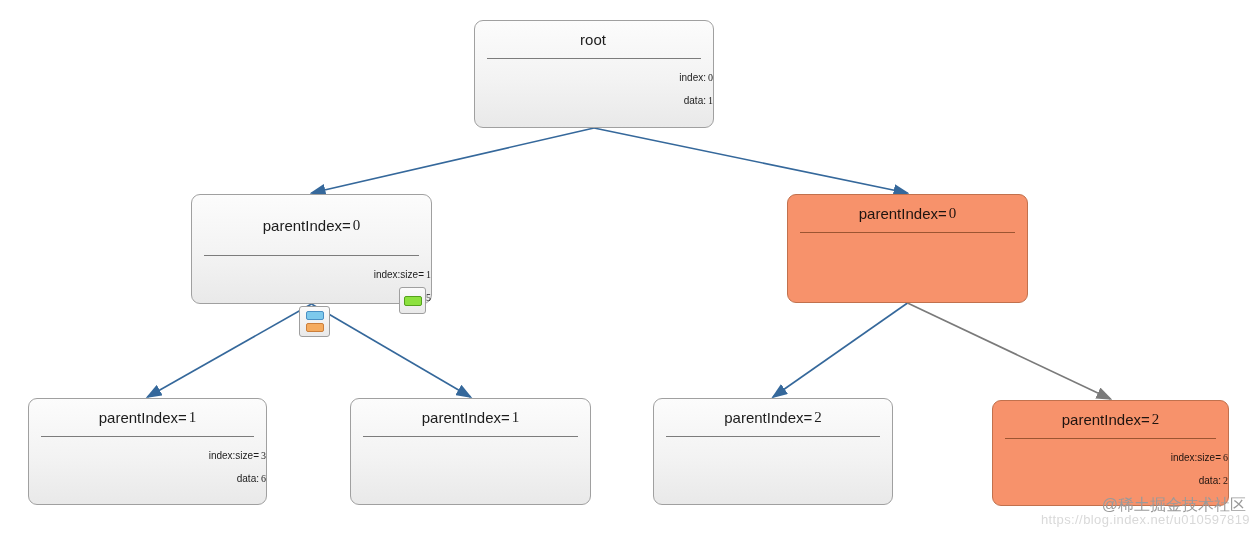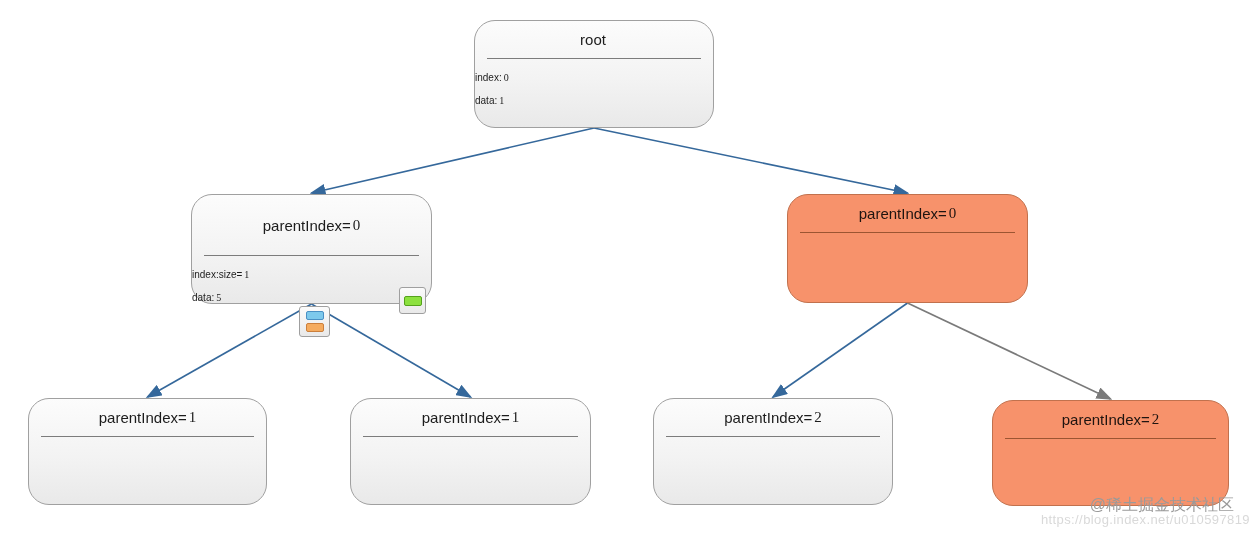--- a/index.html
+++ b/index.html
@@ -3,22 +3,22 @@
 <meta charset="utf-8">
 <style>
   html,body { margin:0; padding:0; background:#ffffff; }
   .stage {
     position:relative; width:1254px; height:534px; background:#ffffff;
     overflow:hidden; font-family:"Liberation Sans", sans-serif;
   }
   svg.edges { position:absolute; left:0; top:0; width:1254px; height:534px; }
 
   .node {
-    position:absolute; box-sizing:border-box; border-radius:21px;
-    text-align:left; cursor:default;
+    position:absolute; box-sizing:border-box; border-radius:9px;
+    text-align:right; cursor:default;
   }
   .node.gray {
     background:linear-gradient(180deg,#fcfcfc 0%,#f3f3f3 55%,#e9e9e9 100%);
     border:1px solid #a0a0a0; color:#1c1c1c;
   }
   .node.orange {
     background:#f7926b;
     border:1px solid #c1714d; color:#1f1410;
   }
   .node-title {
@@ -34,21 +34,21 @@
   .ov-icon {
     position:absolute; box-sizing:border-box;
     border:1px solid #9f9f9f; border-radius:3px;
     background:linear-gradient(180deg,#fbfbfb 0%,#e9e9e9 100%);
     display:flex; flex-direction:column; align-items:center; justify-content:center;
     gap:3px;
   }
   .ov-bar { box-sizing:border-box; border-radius:2px; border:1px solid transparent; }
 
   .wm-handle {
-    position:absolute; right:20px; top:495px;
+    position:absolute; right:8px; top:495px;
     font-size:16px; color:#9a9a9a; white-space:nowrap;
   }
   .wm-url {
     position:absolute; right:4px; top:512px;
     font-size:13px; color:#d9d9d9; letter-spacing:0.4px; white-space:nowrap;
   }
 </style>
 </head>
 <body>
 
@@ -98,20 +98,24 @@
           <span class="val t-val">0</span>
     </div>
     <div class="node-sep"></div>
   </div>
       <div class="node gray" style="left: 28px; top: 398px; width: 239px; height: 107px;">
     <div class="node-title" style="height: 37px;">
       <span class="lab t-lab">parentIndex=</span>
           <span class="val t-val">1</span>
     </div>
     <div class="node-sep"></div>
+    <div class="node-body">
+          <div class="node-row"><span class="lab">index:size=</span><span class="val">3</span></div>
+          <div class="node-row"><span class="lab">data:</span><span class="val">6</span></div>
+        </div>
   </div>
       <div class="node gray" style="left: 350px; top: 398px; width: 241px; height: 107px;">
     <div class="node-title" style="height: 37px;">
       <span class="lab t-lab">parentIndex=</span>
           <span class="val t-val">1</span>
     </div>
     <div class="node-sep"></div>
   </div>
       <div class="node gray" style="left: 653px; top: 398px; width: 240px; height: 107px;">
     <div class="node-title" style="height: 37px;">
@@ -121,20 +125,24 @@
     <div class="node-sep"></div>
     <div class="node-body">
         </div>
   </div>
       <div class="node orange" style="left: 992px; top: 400px; width: 237px; height: 106px;">
     <div class="node-title" style="height: 37px;">
       <span class="lab t-lab">parentIndex=</span>
           <span class="val t-val">2</span>
     </div>
     <div class="node-sep"></div>
+    <div class="node-body">
+          <div class="node-row"><span class="lab">index:size=</span><span class="val">6</span></div>
+          <div class="node-row"><span class="lab">data:</span><span class="val">2</span></div>
+        </div>
   </div>
     </div>
   <div id="icon-layer">
       <div class="ov-icon" style="left: 299px; top: 306px; width: 31px; height: 31px;">
         <div class="ov-bar" style="width: 18px; height: 9px; background: rgb(125, 201, 236); border-color: rgb(74, 144, 196);"></div>
         <div class="ov-bar" style="width: 18px; height: 9px; background: rgb(245, 171, 94); border-color: rgb(203, 127, 60);"></div>
       </div>
       <div class="ov-icon" style="left: 399px; top: 287px; width: 27px; height: 27px;">
         <div class="ov-bar" style="width: 18px; height: 10px; background: rgb(140, 225, 62); border-color: rgb(85, 162, 28);"></div>
       </div>

